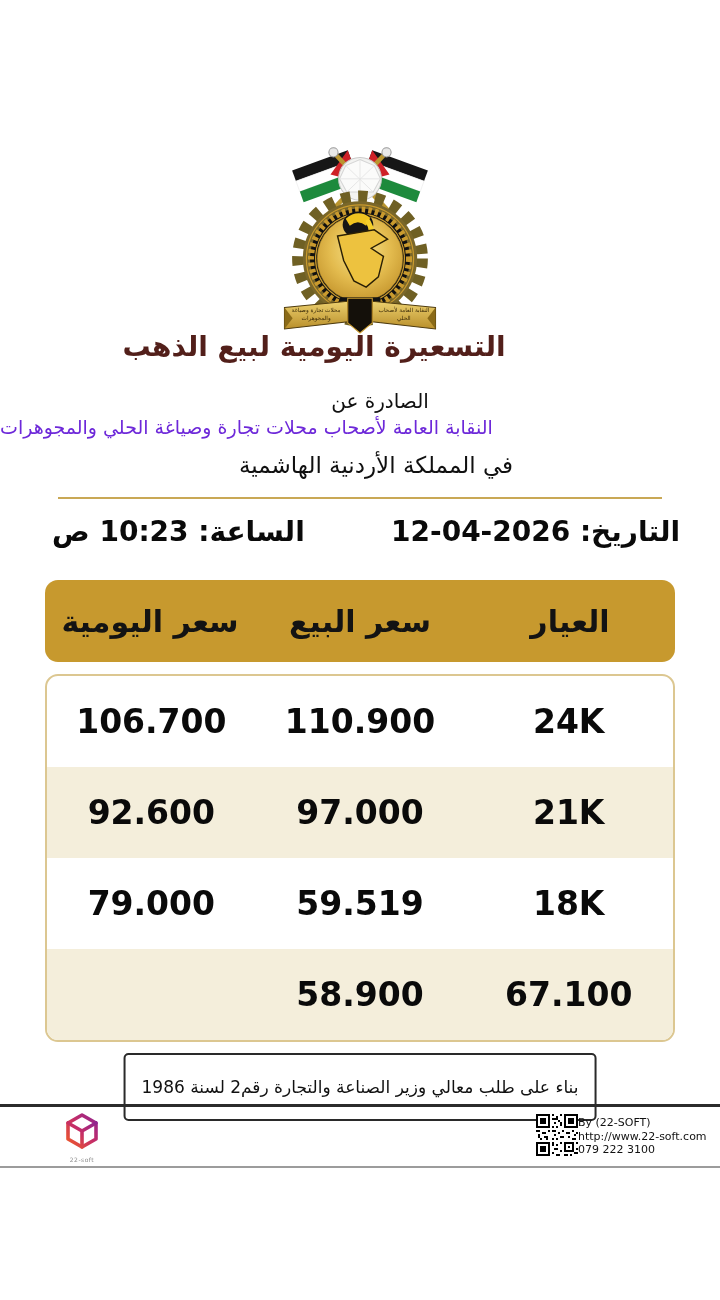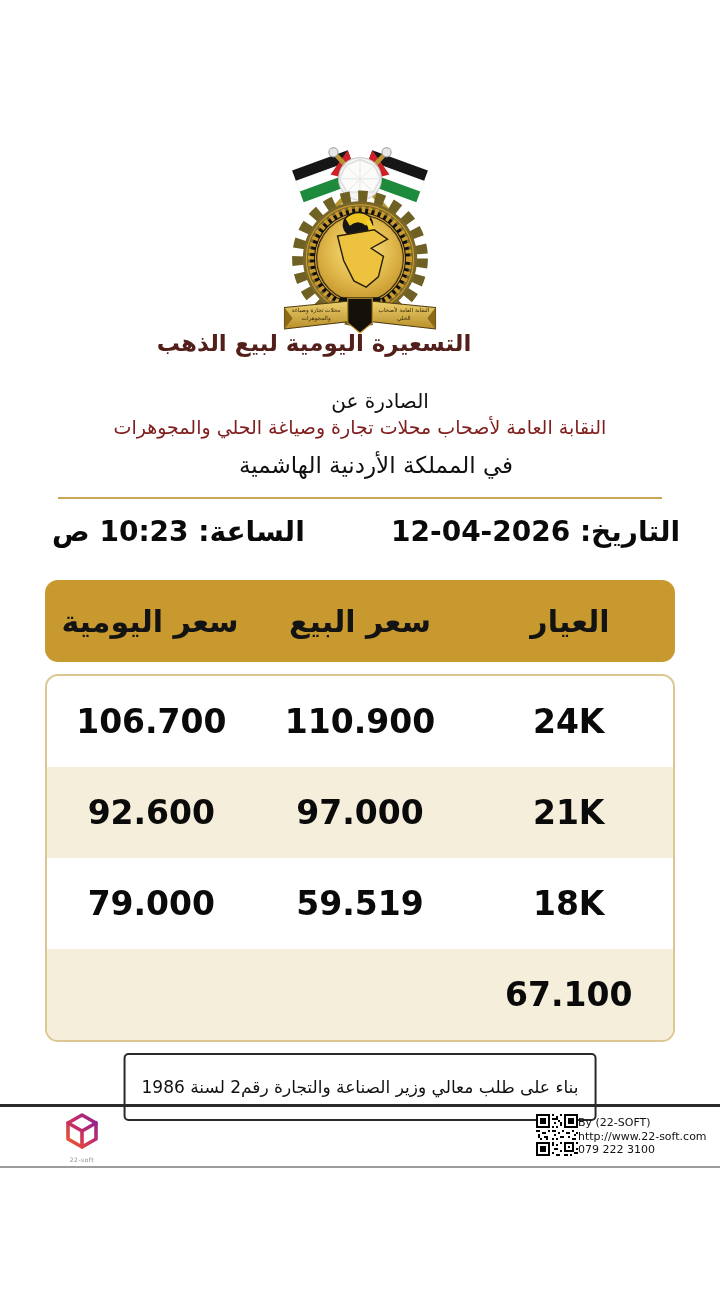--- a/index.html
+++ b/index.html
@@ -11,25 +11,25 @@
   }
   .page { position: relative; width: 720px; height: 1300px; background: #fff; overflow: hidden; }
   .abs { position: absolute; }
 
   
   .logo-wrap { top: 138px; left: 268px; width: 184px; height: 196px; }
 
   
   .title {
     top: 330px; left: 0; width: 628px; text-align: center;
-    font-size: 23px; font-weight: 700; color: #521f1a; direction: rtl;
+    font-size: 28px; font-weight: 700; color: #521f1a; direction: rtl;
     letter-spacing: -0.5px;
   }
   .issued   { top: 389px; left: 0; width: 720px; text-align: center; font-size: 20px; direction: rtl; color: #101010; padding-left: 40px; }
-  .syndicate{ top: 416px; left: 0; width: 720px; text-align: center; font-size: 19px; direction: rtl; color: #7f1d1d; white-space: nowrap; }
+  .syndicate{ top: 416px; left: 0; width: 720px; text-align: left; font-size: 19px; direction: rtl; color: #6d28d9; white-space: nowrap; }
   .country  { top: 452px; left: 16px; width: 720px; text-align: center; font-size: 23px; direction: rtl; color: #101010; }
   .divider  { top: 497px; left: 58px; width: 604px; height: 2px; background: #c9a855; }
 
   
   .daterow {
     top: 515px; left: 52px; width: 628px;
     display: flex; justify-content: space-between; direction: rtl;
     font-size: 28px; font-weight: 700; color: #0a0a0a;
   }
   .ltr { direction: ltr; unicode-bidi: isolate; }
@@ -190,20 +190,21 @@
       <span>97.000</span>
       <span>92.600</span>
     </div>
     <div class="trow">
       <span>18K</span>
       <span>59.519</span>
       <span>79.000</span>
     </div>
     <div class="trow alt">
       <span>67.100</span>
+      <span>58.900</span>
     </div>
   </div>
 
   <div class="abs note">بناء على طلب معالي وزير الصناعة والتجارة رقم2 لسنة 1986</div>
 
   <div class="abs footerbar">
 
     <div class="cube">
       <svg viewBox="0 0 40 40" width="44" height="40">
         <defs>

